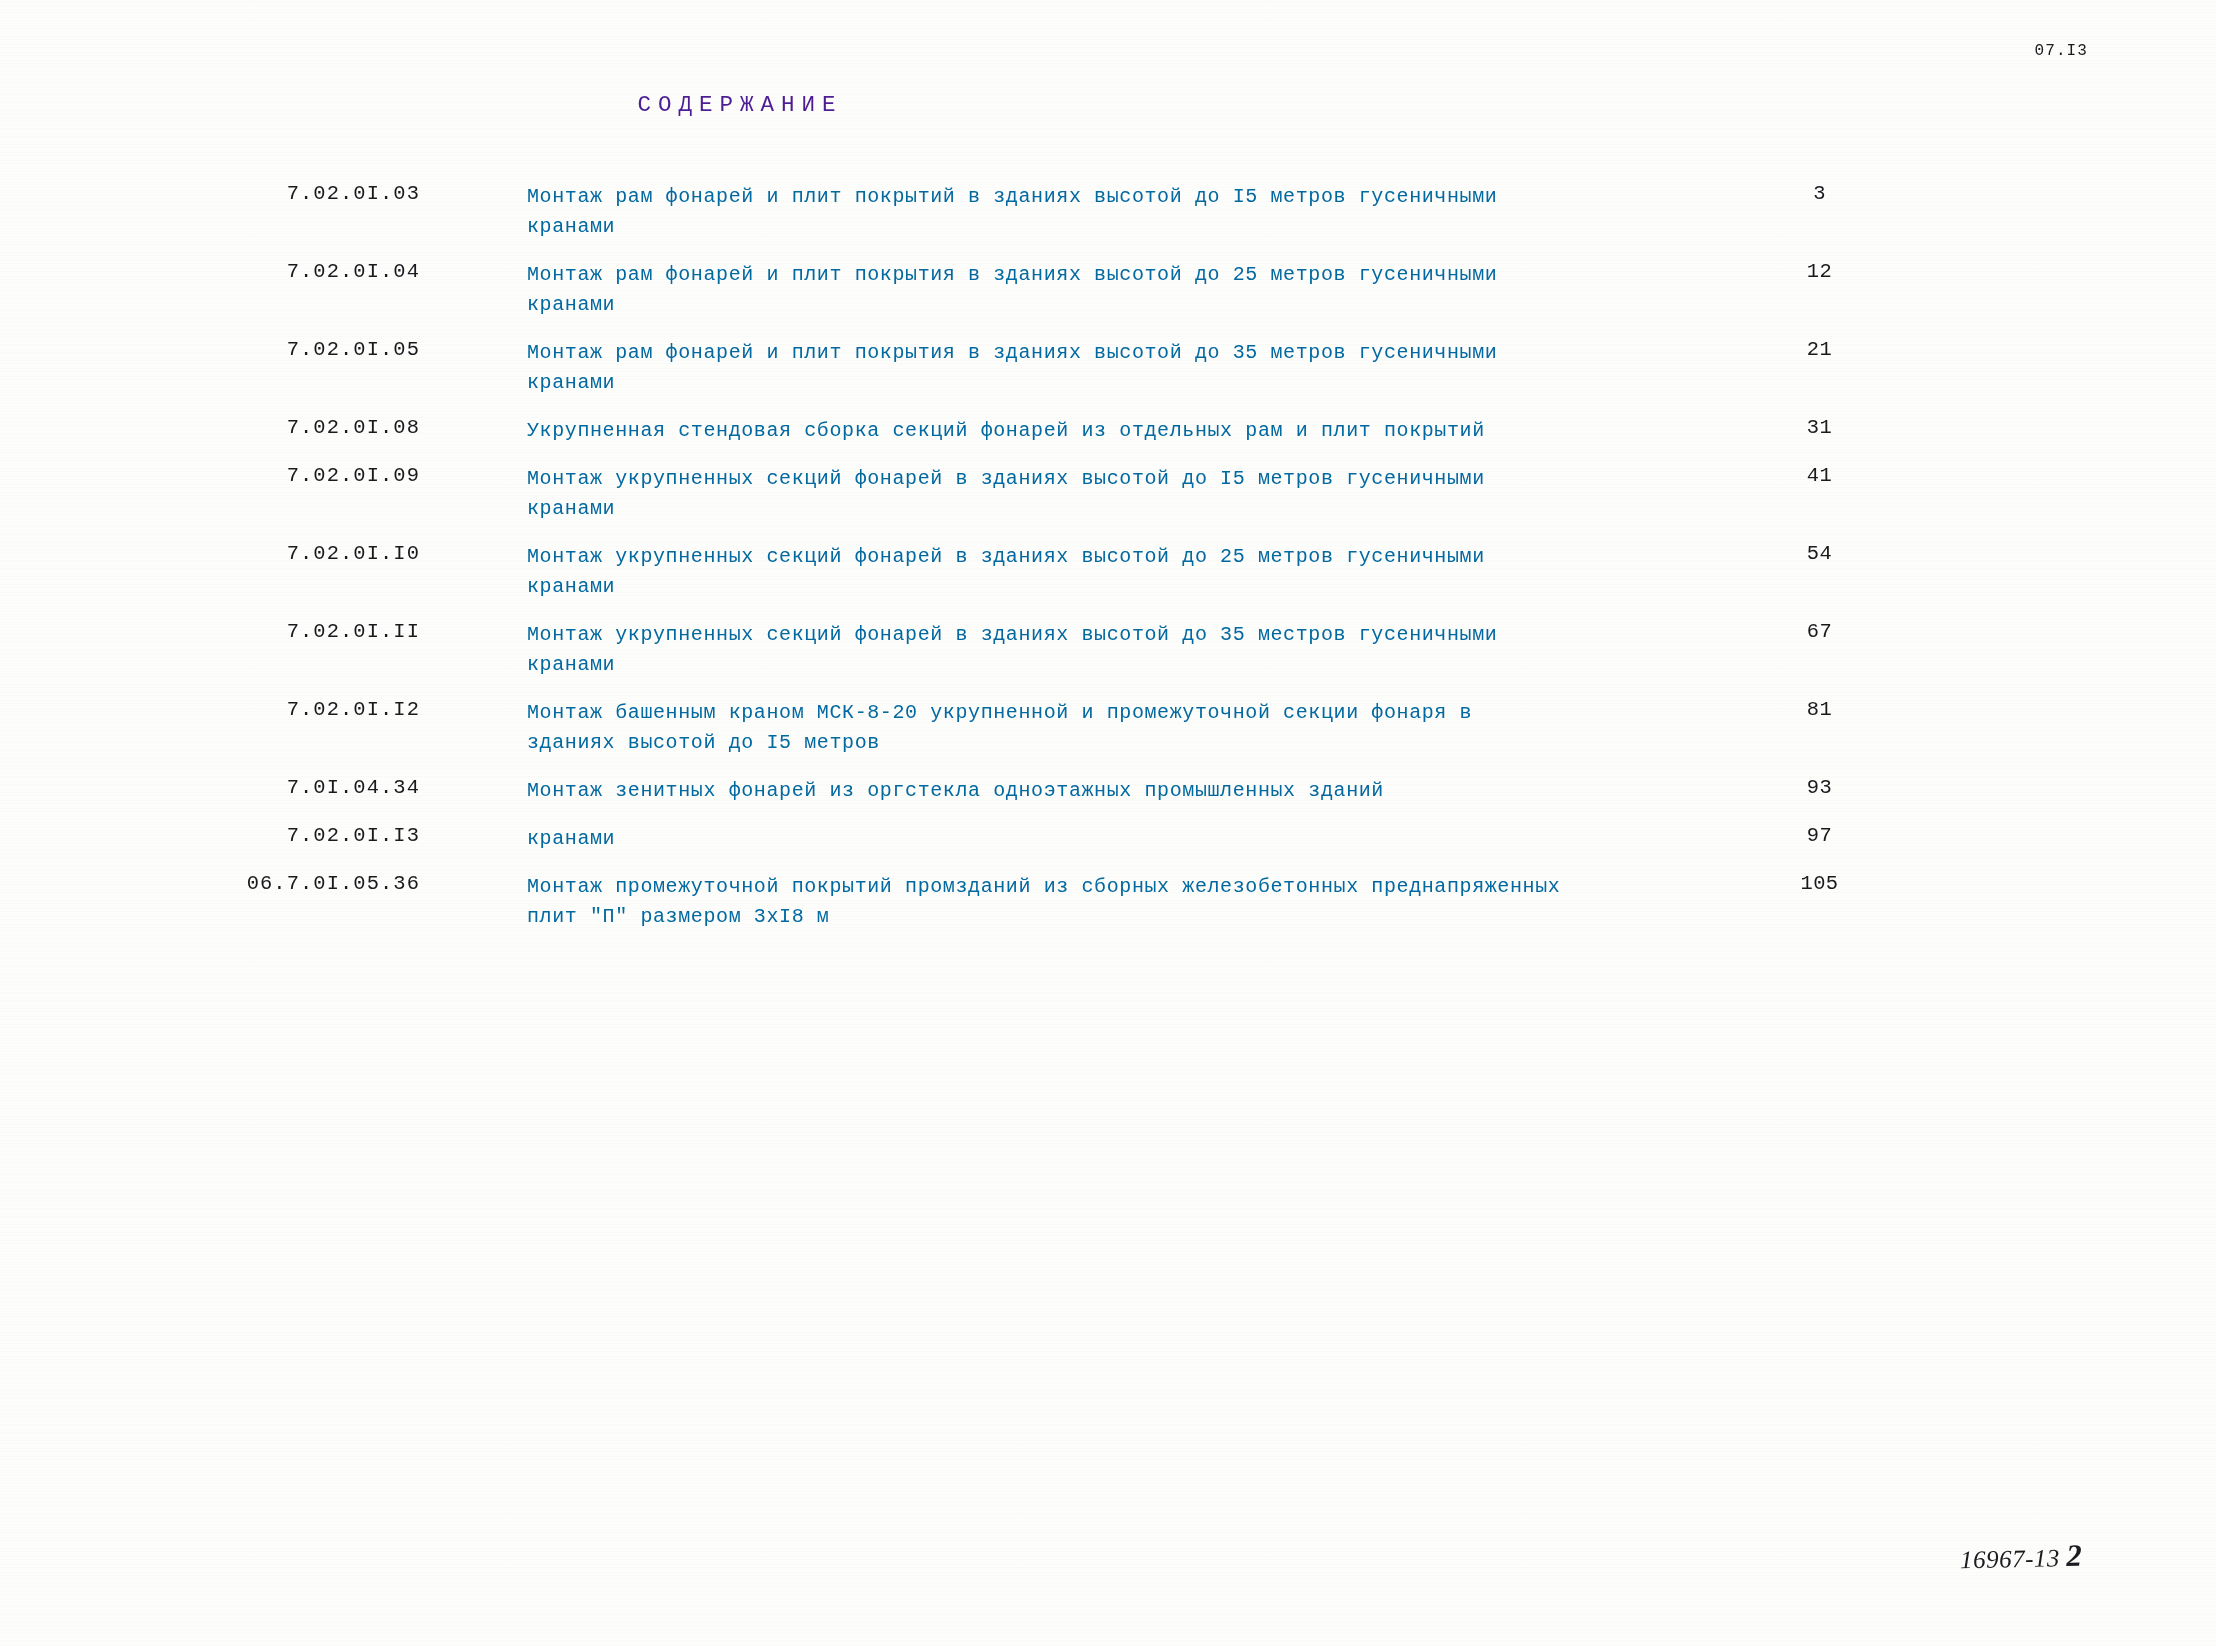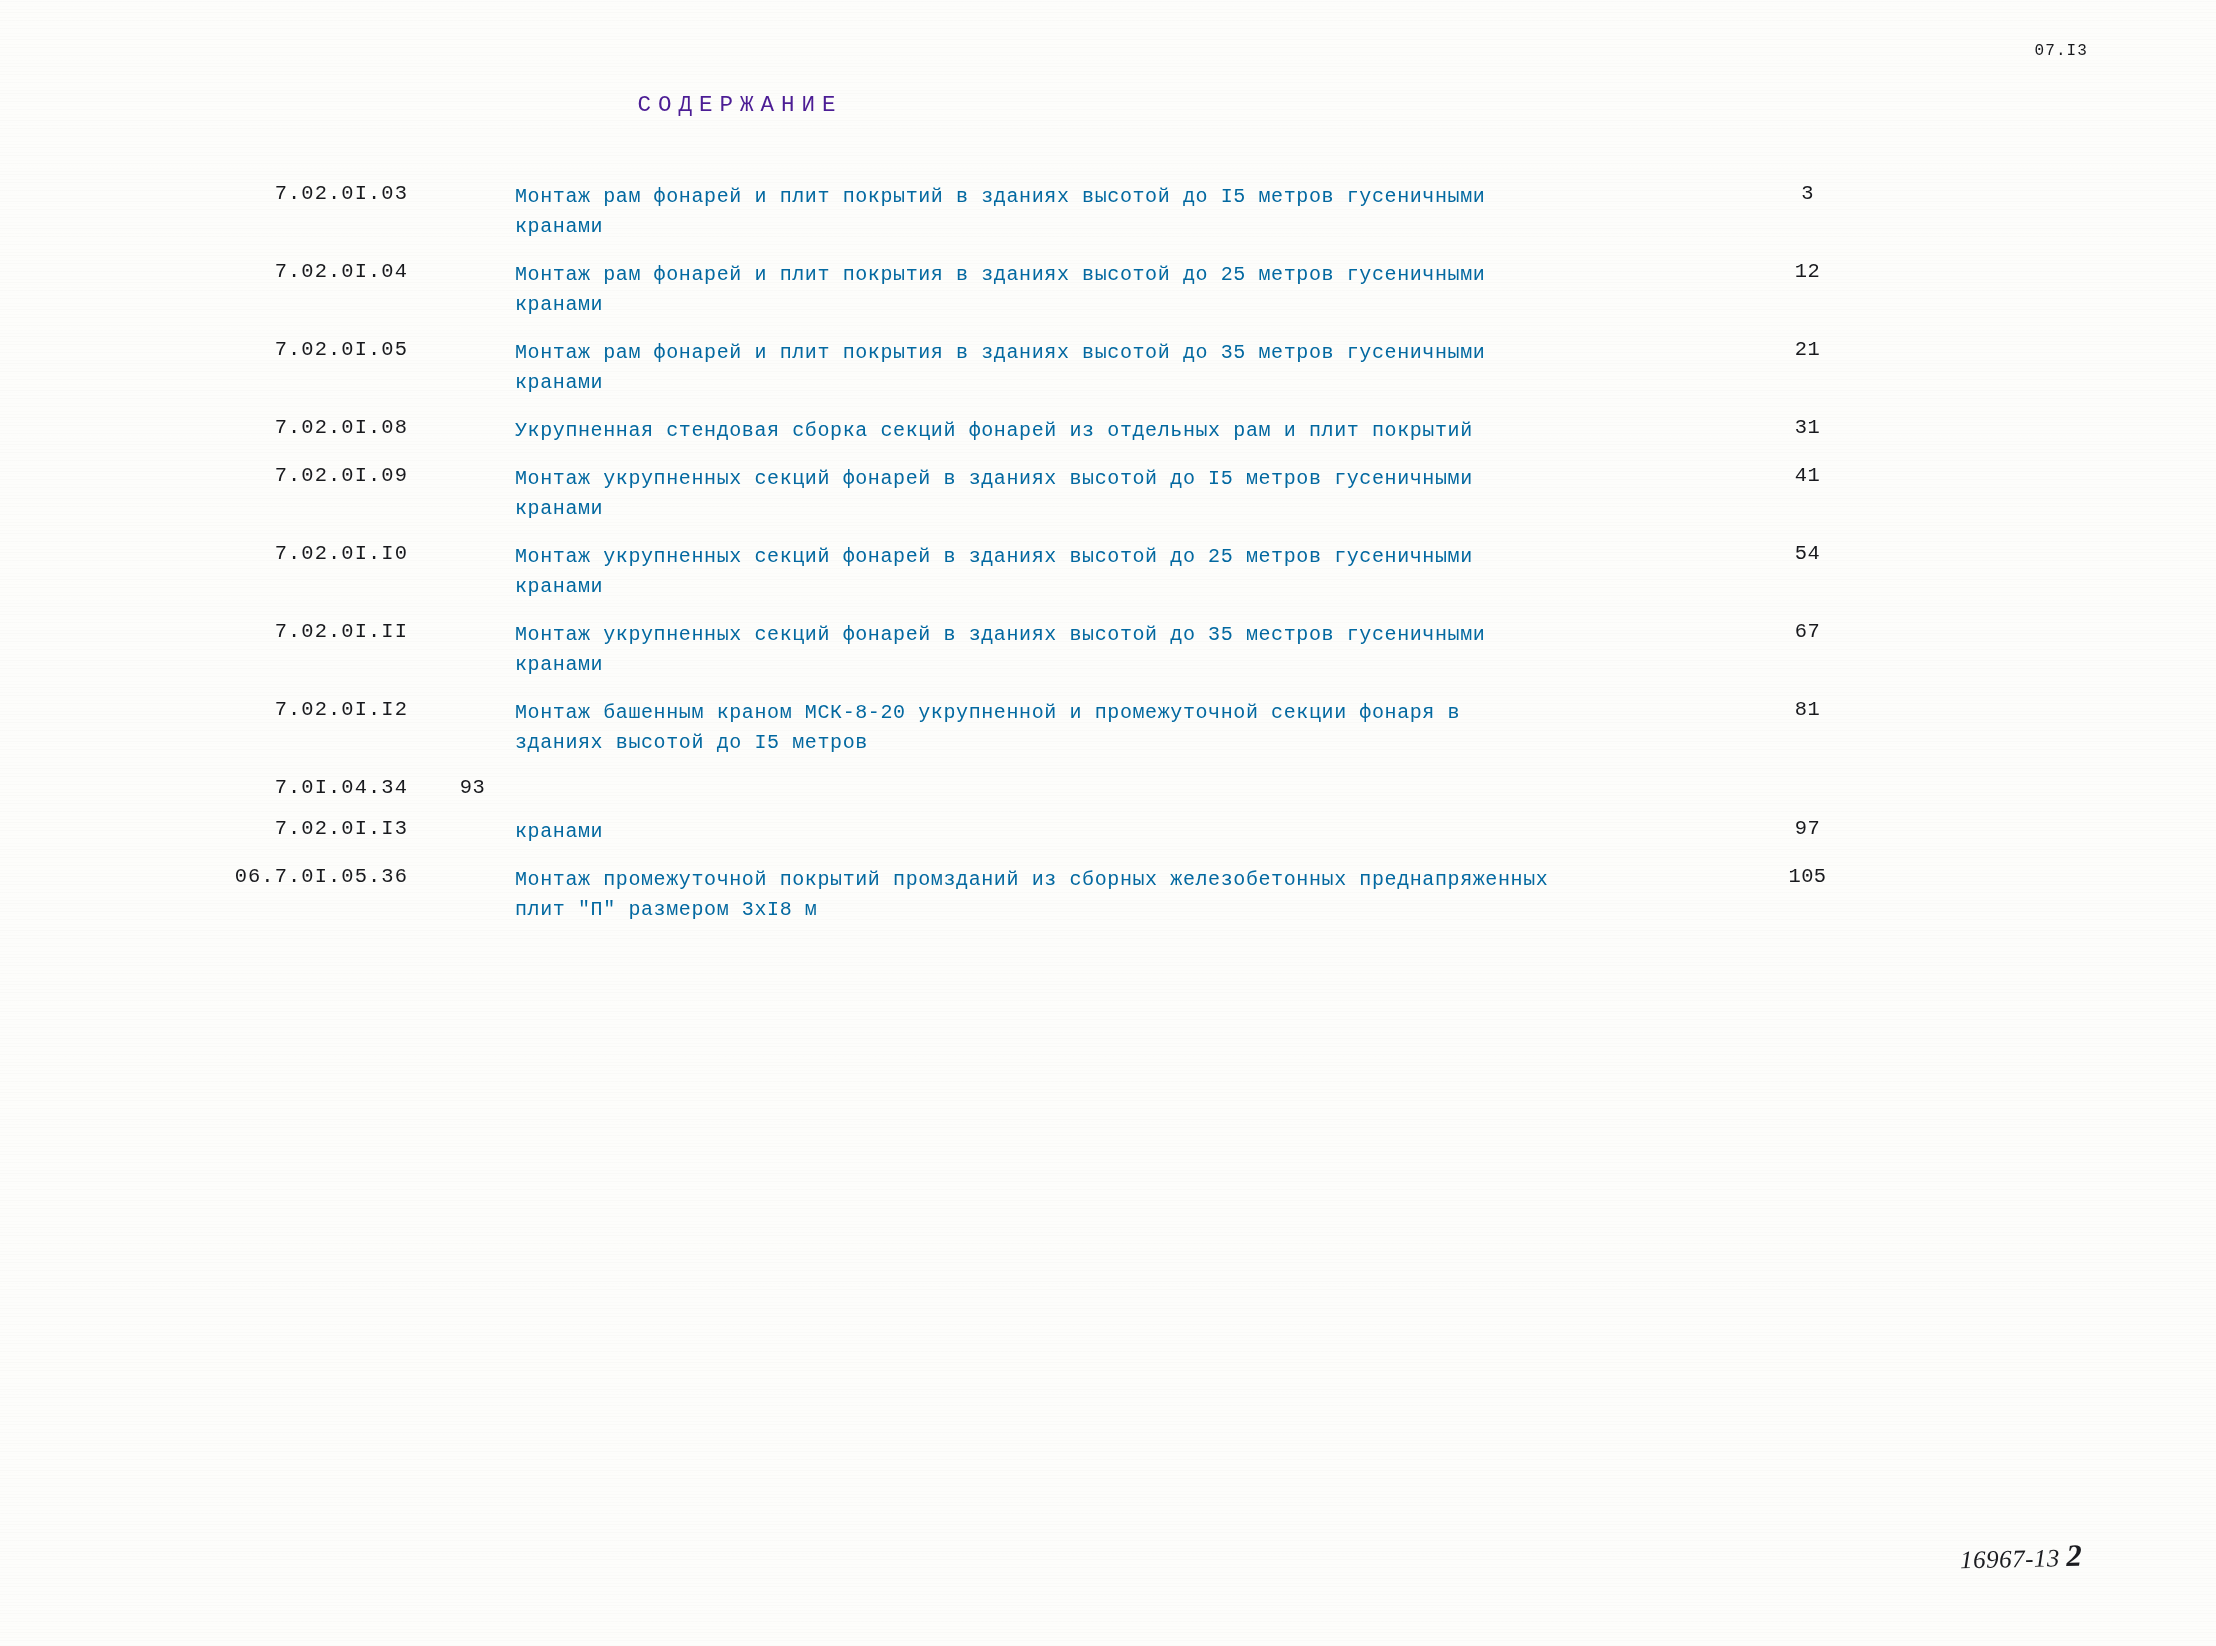--- a/index.html
+++ b/index.html
@@ -34,21 +34,21 @@
     left: 0;
     width: 1480px;
     text-align: center;
     font-size: 22.5px;
     letter-spacing: 7px;
     color: #4c1d95;
   }
   .toc {
     position: absolute;
     top: 182px;
-    left: 0;
+    left: 12px;
     width: 1783px;
   }
   .toc-row {
     position: relative;
     display: flex;
     align-items: flex-start;
     margin-bottom: 18px;
   }
   .code-cell {
     width: 408px;
@@ -187,20 +187,24 @@
       <div class="code-cell">7.02.0I.I2</div>
       <div class="title-cell">
         <span>Монтаж башенным краном МСК-8-20 укрупненной и промежуточной секции фонаря в</span>
         <span class="line2">зданиях высотой до I5 метров</span>
       </div>
       <div class="page-cell">81</div>
     </div>
 
     <div class="toc-row">
       <div class="code-cell">7.0I.04.34</div>
+      <div class="title-cell">
+        <span>Монтаж зенитных фонарей из оргстекла одноэтажных промышленных зданий</span>
+        <span class="line2"></span>
+      </div>
       <div class="page-cell">93</div>
     </div>
 
     <div class="toc-row">
       <div class="code-cell">7.02.0I.I3</div>
       <div class="title-cell">
         <span class="line2">кранами</span>
       </div>
       <div class="page-cell">97</div>
     </div>

